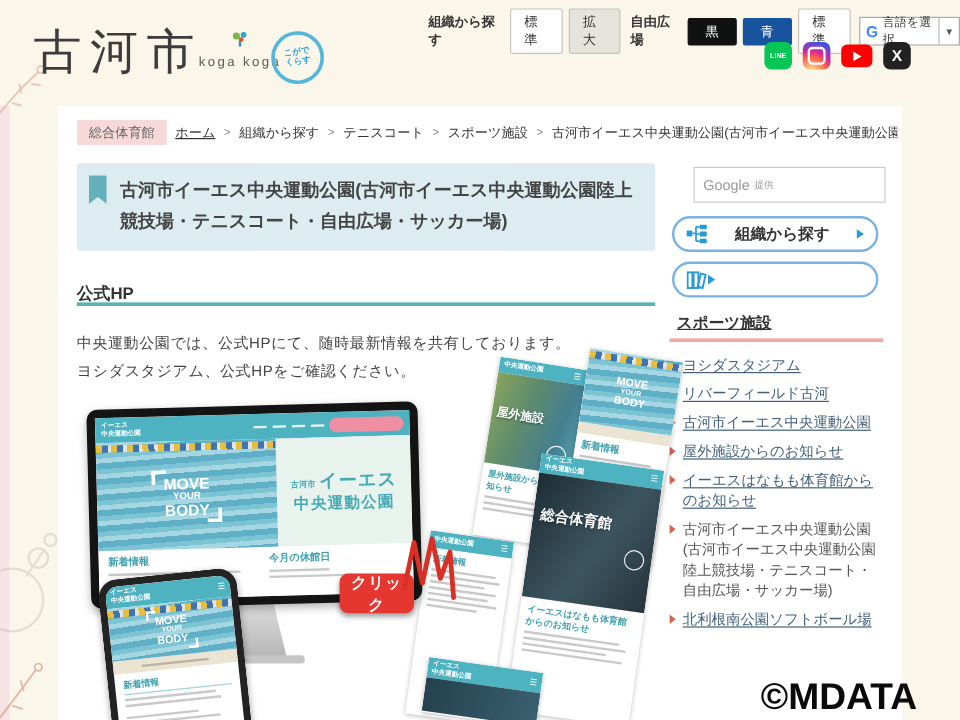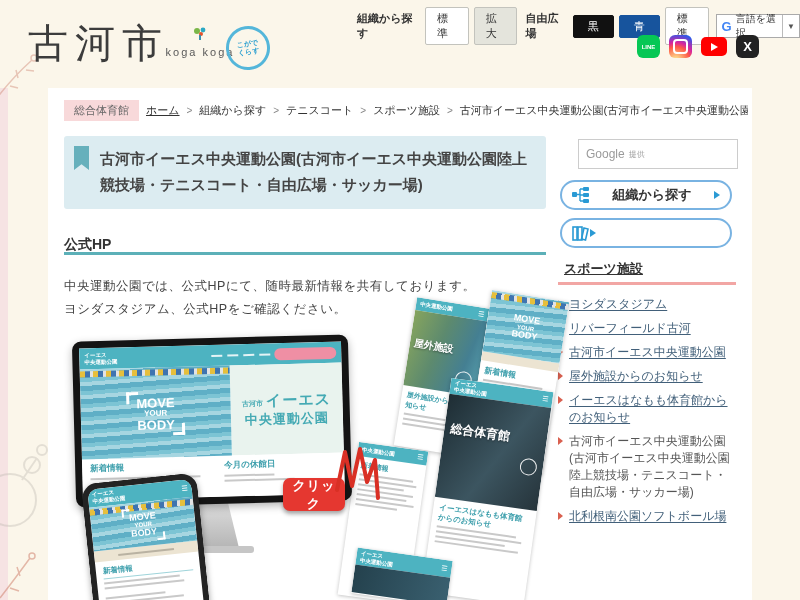--- a/index.html
+++ b/index.html
@@ -479,13 +479,14 @@
           </li>
         <li>
             <span class="bullet"></span>
             <a>北利根南公園ソフトボール場</a>
           </li>
 
       </ul>
     </aside>
   </div>
 
+  <div class="watermark">©MDATA</div>
 </div>
 
 </body></html>

